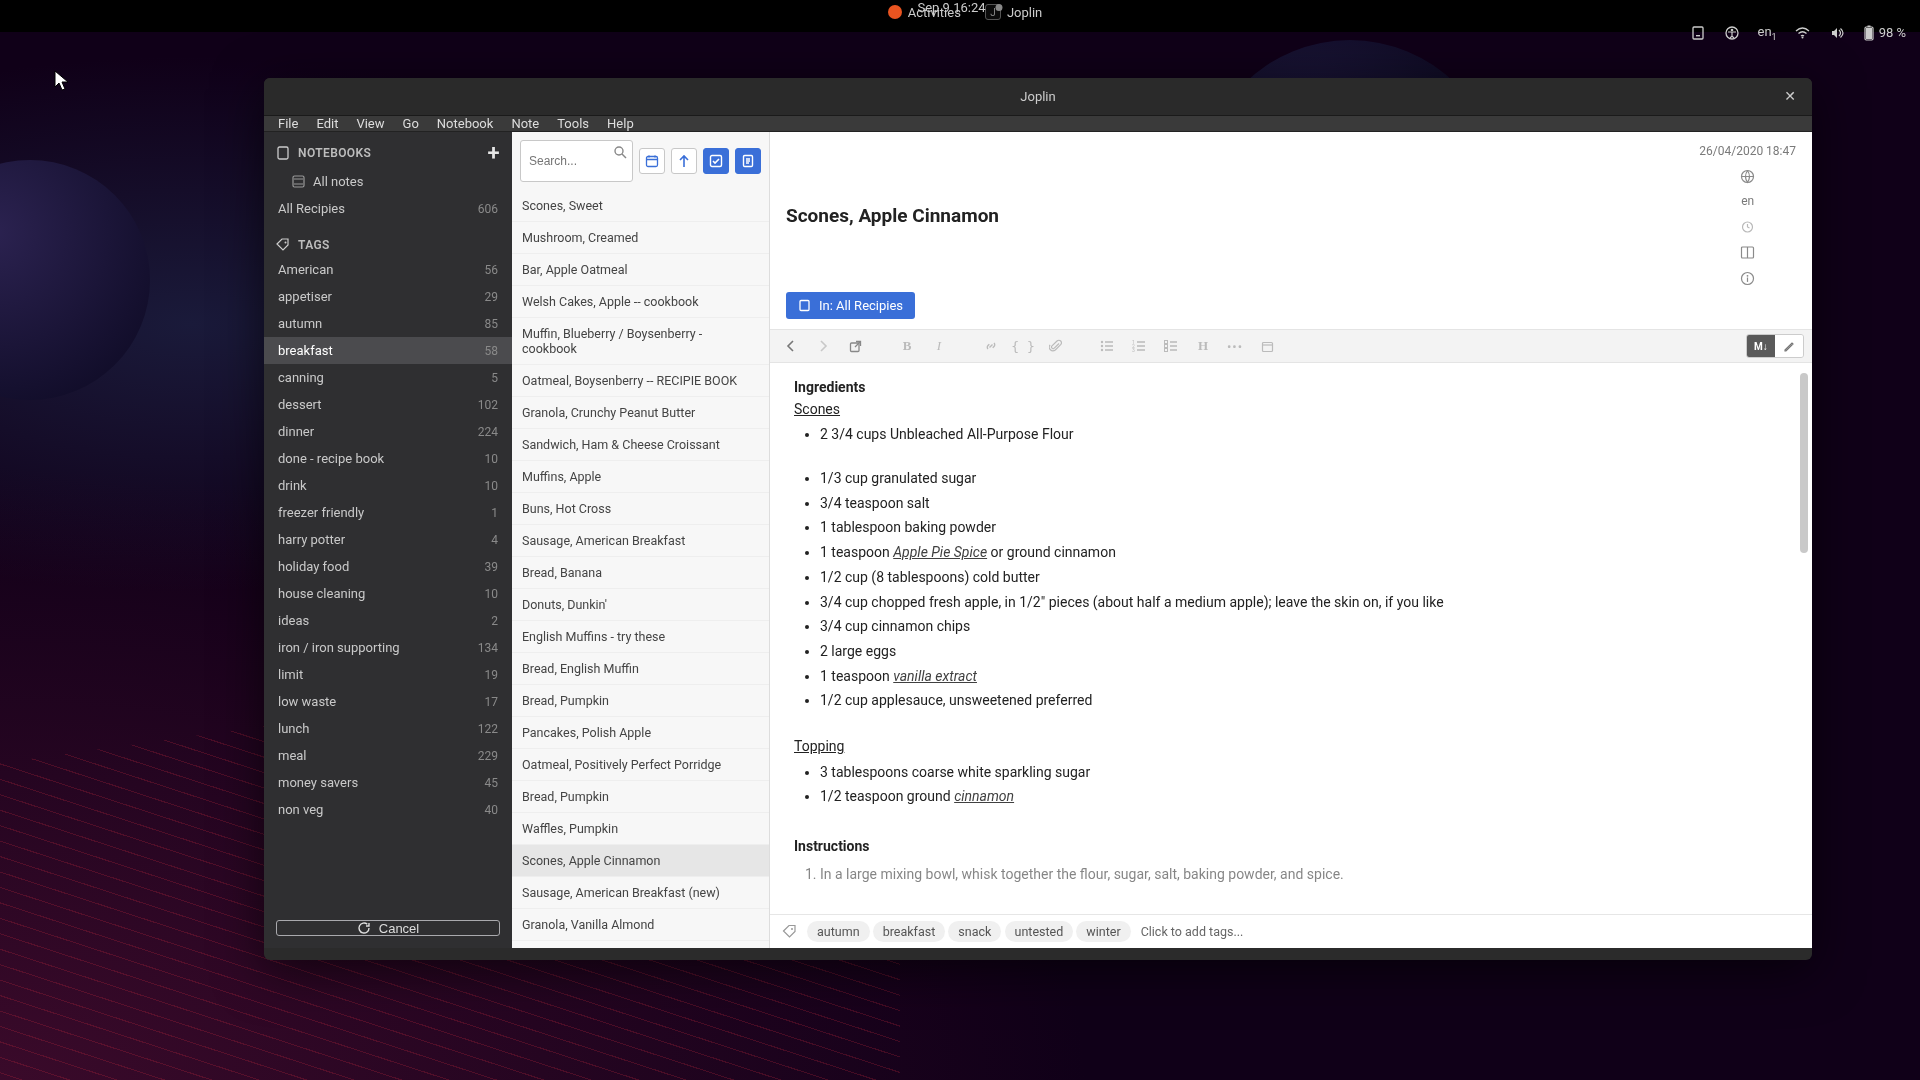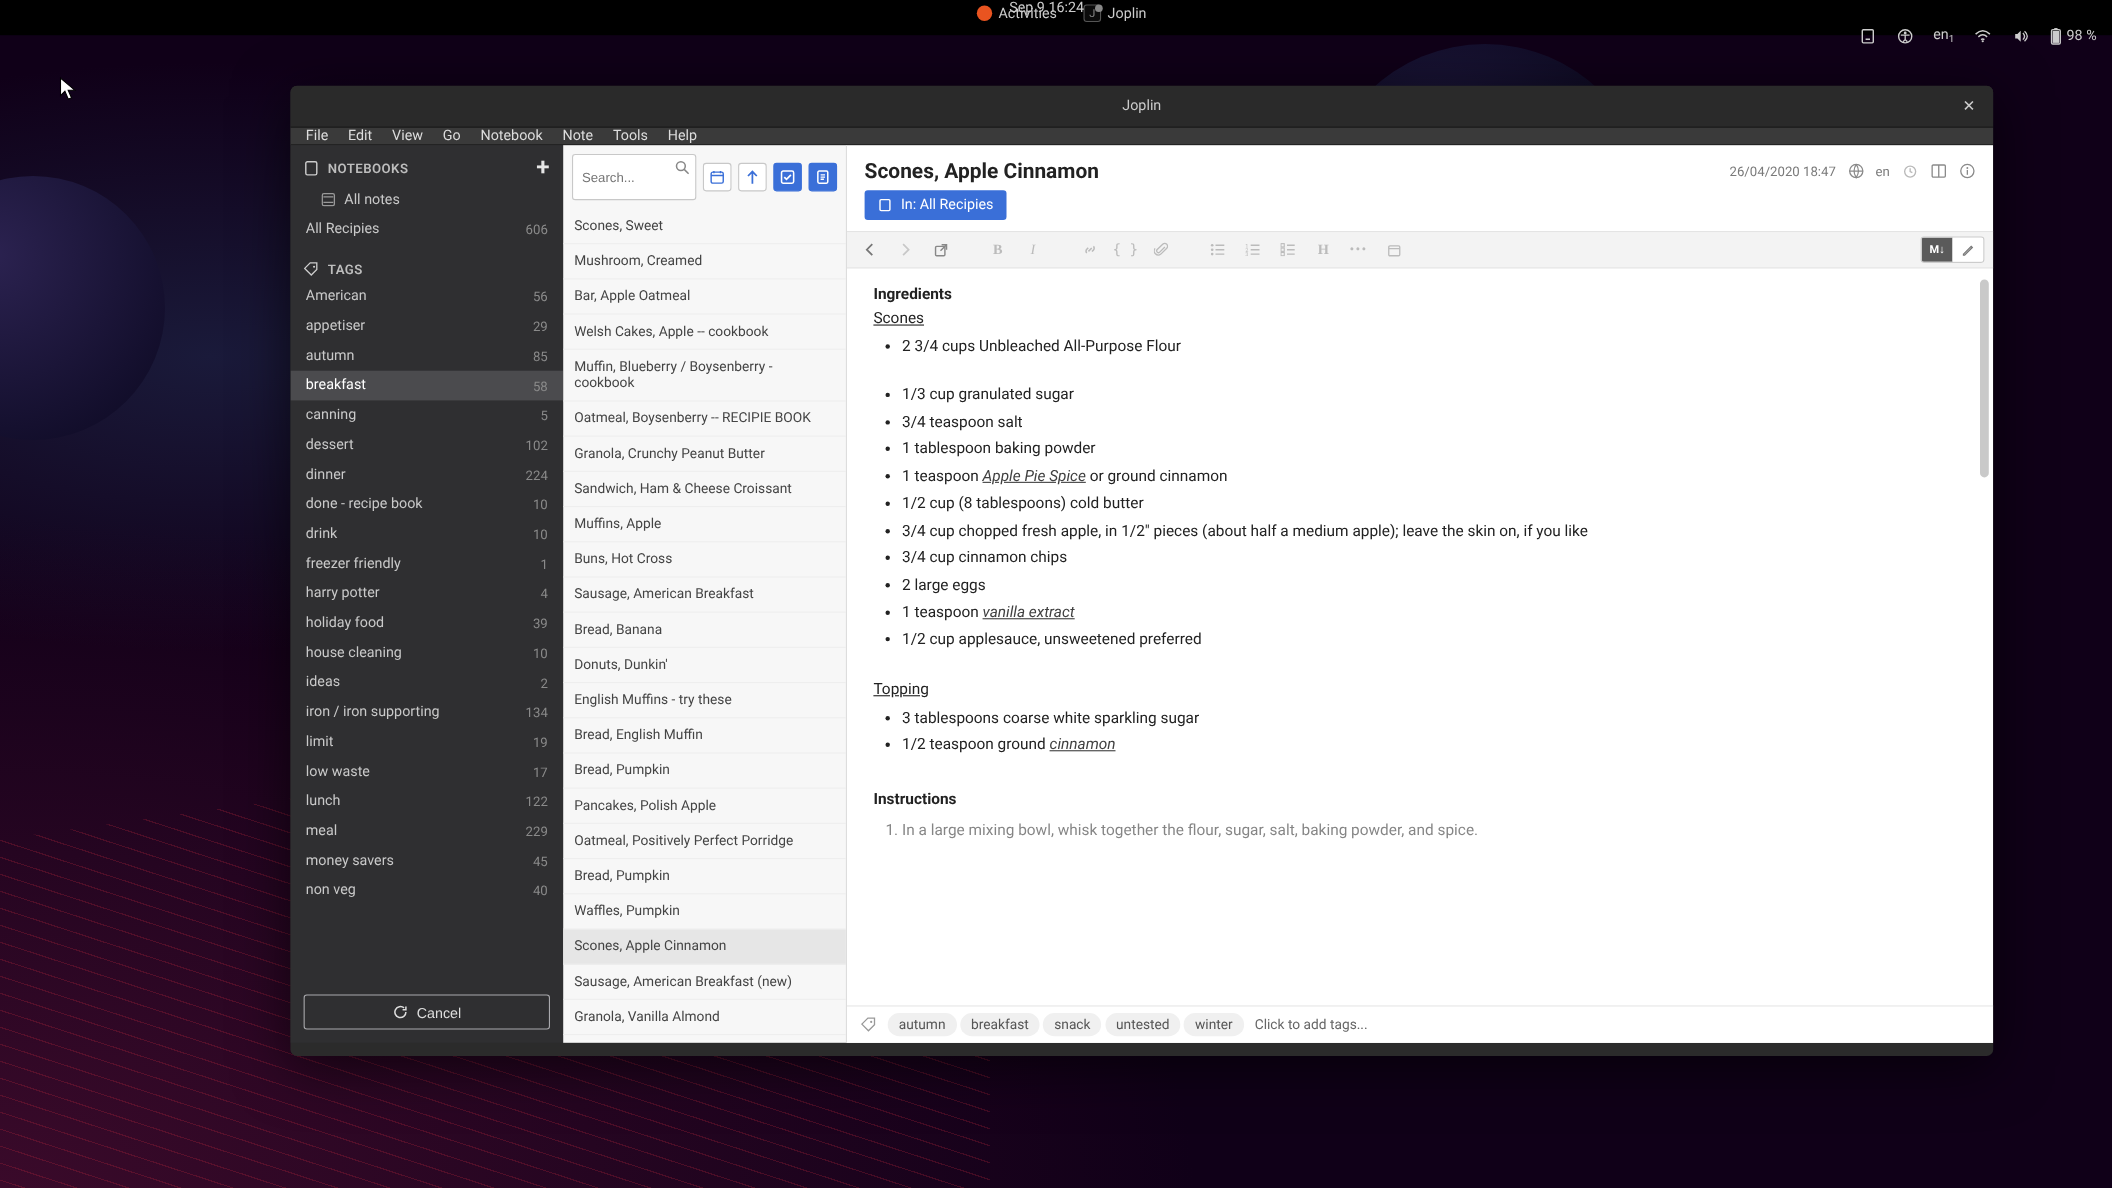--- a/index.html
+++ b/index.html
@@ -42,39 +42,39 @@
     .sidebar { width:248px; background:#2f2f31; color:#c8c8c8; display:flex; flex-direction:column; }
     .sb-section { padding:10px 12px 4px; display:flex; align-items:center; justify-content:space-between; text-transform:uppercase; letter-spacing:.4px; font-size:12px; font-weight:600; color:#bdbdbd;}
     .sb-section .left { display:flex; align-items:center; gap:8px;}
     .sb-plus { font-size:22px; color:#e6e6e6; cursor:pointer; line-height:1;}
     .sb-item { display:flex; align-items:center; gap:8px; padding:6px 14px; font-size:13px; color:#c9c9c9; cursor:pointer;}
     .sb-item .cnt { margin-left:auto; color:#8a8a8a; font-size:12px;}
     .sb-item.indent { padding-left:28px; }
     .sb-item.sel { background:#4b4b4e; color:#fff; }
     .sb-tags-scroll { flex:1; overflow-y:auto; }
     .sb-footer { padding:12px; }
-    .cancel-btn { width:100%; height:32px; border:1px solid #a9a9ad; background:transparent; color:#ddd; border-radius:3px; display:flex; align-items:center; justify-content:center; gap:8px; font-size:13px; cursor:pointer;}
+    .cancel-btn { width:100%; height:16px; border:1px solid #a9a9ad; background:transparent; color:#ddd; border-radius:3px; display:flex; align-items:center; justify-content:center; gap:8px; font-size:13px; cursor:pointer;}
 
     
     .notelist { width:258px; background:#f7f7f7; color:#444; display:flex; flex-direction:column; border-right:1px solid #ddd;}
     .nl-toolbar { padding:8px; display:flex; align-items:center; gap:6px;}
     .nl-search { flex:1; position:relative;}
     .nl-search input { width:100%; height:42px; border:1px solid #c8c8c8; border-radius:3px; padding:0 26px 0 8px; font-size:12px; background:#fff;}
     .nl-search .mag { position:absolute; right:6px; top:5px; color:#888;}
     .nl-tbtn { width:26px; height:26px; border:1px solid #c8c8c8; border-radius:3px; background:#fff; display:flex; align-items:center; justify-content:center; color:#3367d6; cursor:pointer;}
     .nl-tbtn.filled { background:#3a6fd8; color:#fff; border-color:#3a6fd8;}
     .nl-items { flex:1; overflow-y:auto;}
     .nl-row { padding:8px 10px; font-size:12.5px; border-bottom:1px solid #eee; cursor:pointer;}
     .nl-row.sel { background:#e6e6e6; }
 
     
     .editor { flex:1; background:#fff; color:#222; display:flex; flex-direction:column; position:relative;}
     .ed-header { padding:12px 16px 6px; display:flex; align-items:center;}
     .ed-title { font-size:19px; font-weight:700; color:#222;}
-    .ed-meta { margin-left:auto; display:flex; align-items:center; gap:10px; color:#7a7a7a; font-size:12px;}
+    .ed-meta { margin-left:auto; display:flex; align-items:center; gap:10px; color:#7a7a7a; font-size:12px;flex-direction:column;}
     .ed-meta .ico { width:16px; height:16px; display:inline-flex; align-items:center; justify-content:center; color:#8a8a8a;}
     .ed-sub { padding:0 16px 10px;}
     .in-btn { display:inline-flex; align-items:center; gap:8px; background:#3a6fd8; color:#fff; border-radius:3px; padding:6px 12px; font-size:13px; cursor:pointer;}
     .ed-toolbar { height:34px; background:#f3f3f3; border-top:1px solid #e4e4e4; border-bottom:1px solid #e4e4e4; display:flex; align-items:center; padding:0 8px; gap:6px; color:#888;}
     .ed-toolbar .tb { width:26px; height:26px; display:flex; align-items:center; justify-content:center; border-radius:3px; cursor:pointer;}
     .ed-toolbar .spacer { flex:1;}
     .md-toggle { display:flex; border:1px solid #ccc; border-radius:3px; overflow:hidden;}
     .md-toggle .half { width:28px; height:22px; display:flex; align-items:center; justify-content:center; font-size:10px; font-weight:700;}
     .md-toggle .half.on { background:#5a5a5a; color:#fff;}
     .md-toggle .half.off { background:#fff; color:#666;}

